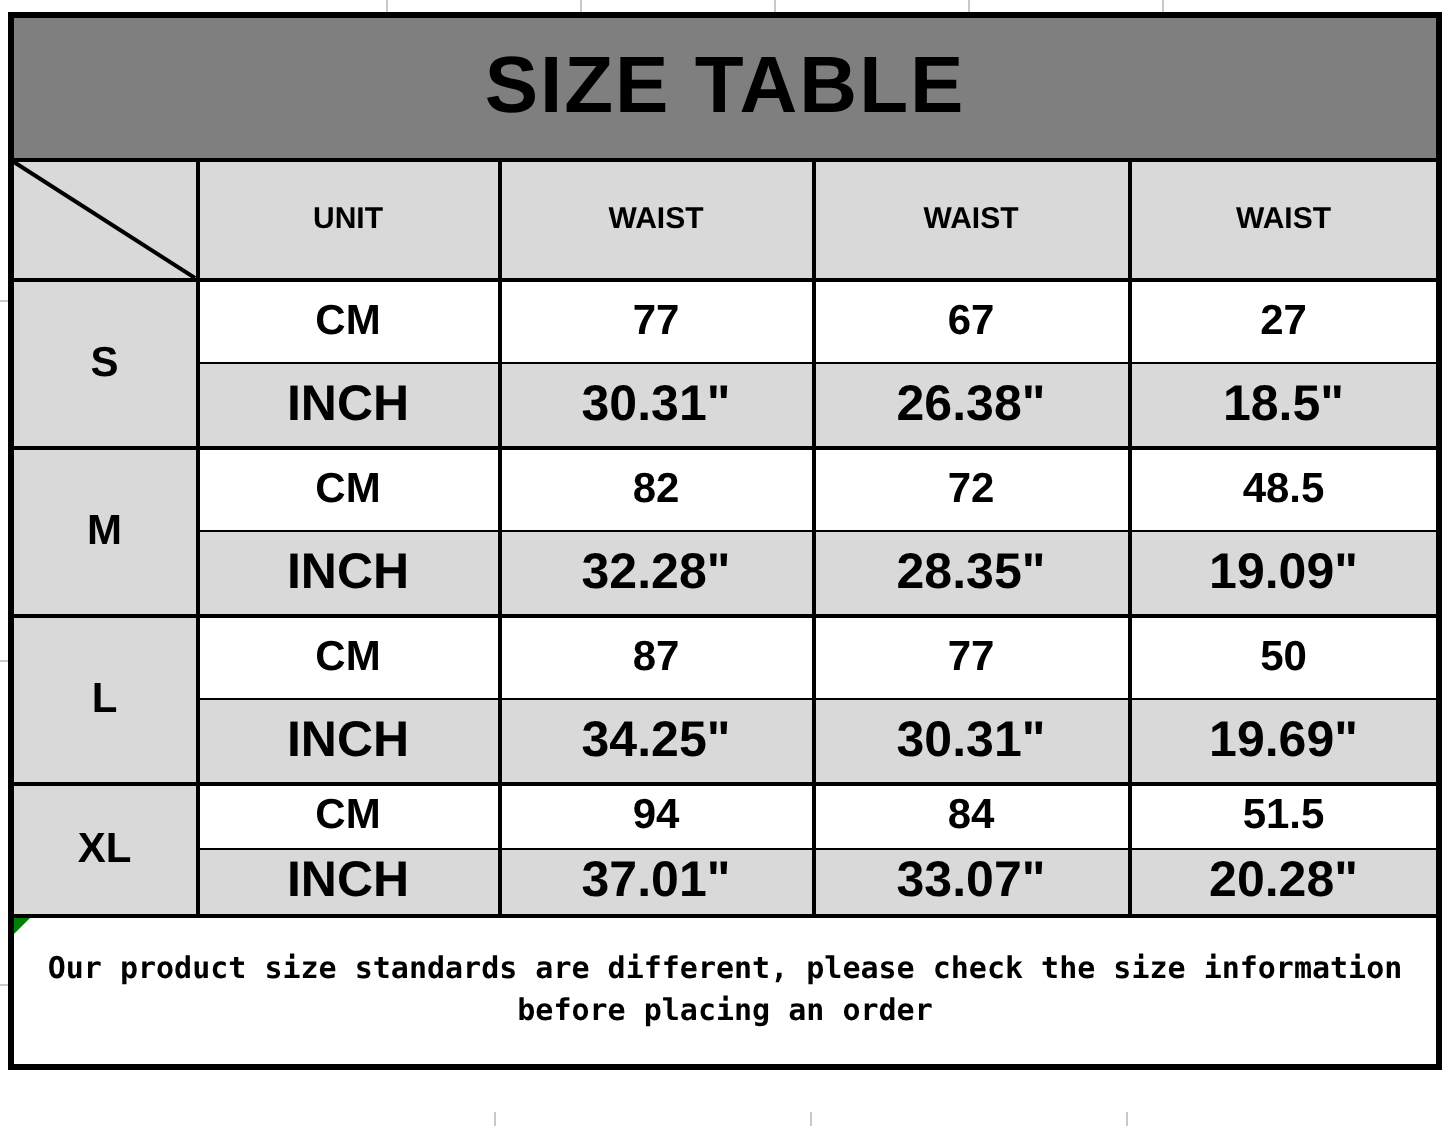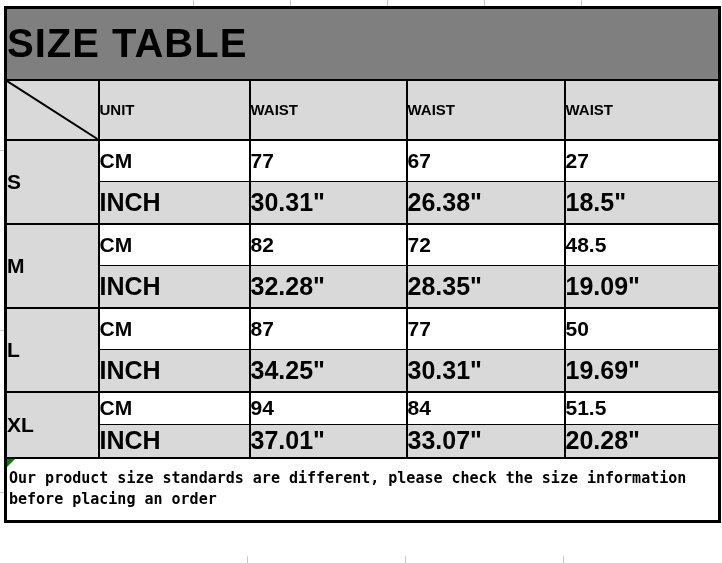--- a/index.html
+++ b/index.html
@@ -23,20 +23,21 @@
     position: absolute;
     left: 4px;
     top: 6px;
     width: 714px;
     border-collapse: collapse;
     table-layout: fixed;
     border: 3px solid var(--border);
   }
   td {
     border: 2px solid var(--border);
+    text-align: center;
     vertical-align: middle;
     font-weight: bold;
     color: #000000;
     overflow: hidden;
   }
   .title-cell {
     height: 72px;
     background: var(--title_bg);
     font-size: 40px;
     letter-spacing: 1px;
@@ -45,21 +46,21 @@
   .diag-cell { background: #ffffff; padding: 0; position: relative; }
   .diag-cell svg { position: absolute; left: 0; top: 0; width: 100%; height: 100%; display: block; }
   .size-cell { background: var(--shade_bg); font-size: 23px; }
   .cm-row td { height: 42px; background: #ffffff; font-size: 21px; }
   .inch-row td { height: 42px; background: var(--shade_bg); font-size: 25px; }
   .cm-row.short td, .inch-row.short td { height: 33px; }
   .cm-row td:not(.size-cell) { border-bottom-width: 1px; }
   .inch-row td { border-top-width: 1px; }
   .cm-row td.size-cell { background: var(--shade_bg); }
   .footer-cell {
-    height: 64px;
+    height: 76px;
     background: #ffffff;
     position: relative;
     font-family: "DejaVu Sans Mono", monospace;
     font-size: 15px;
     font-weight: bold;
     line-height: 1.45;
     padding: 4px 2px;
     vertical-align: middle;
   }
   .green-tri {

